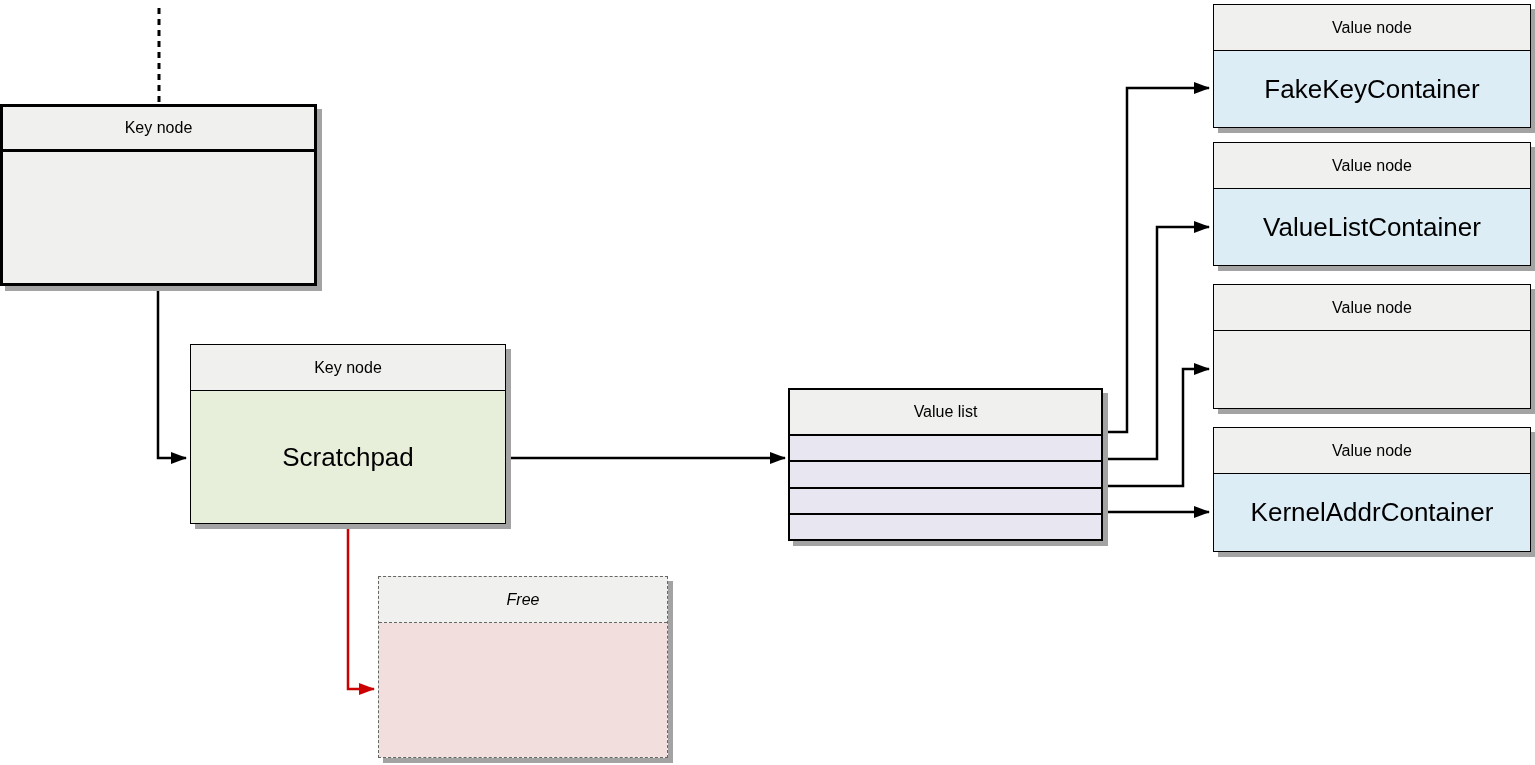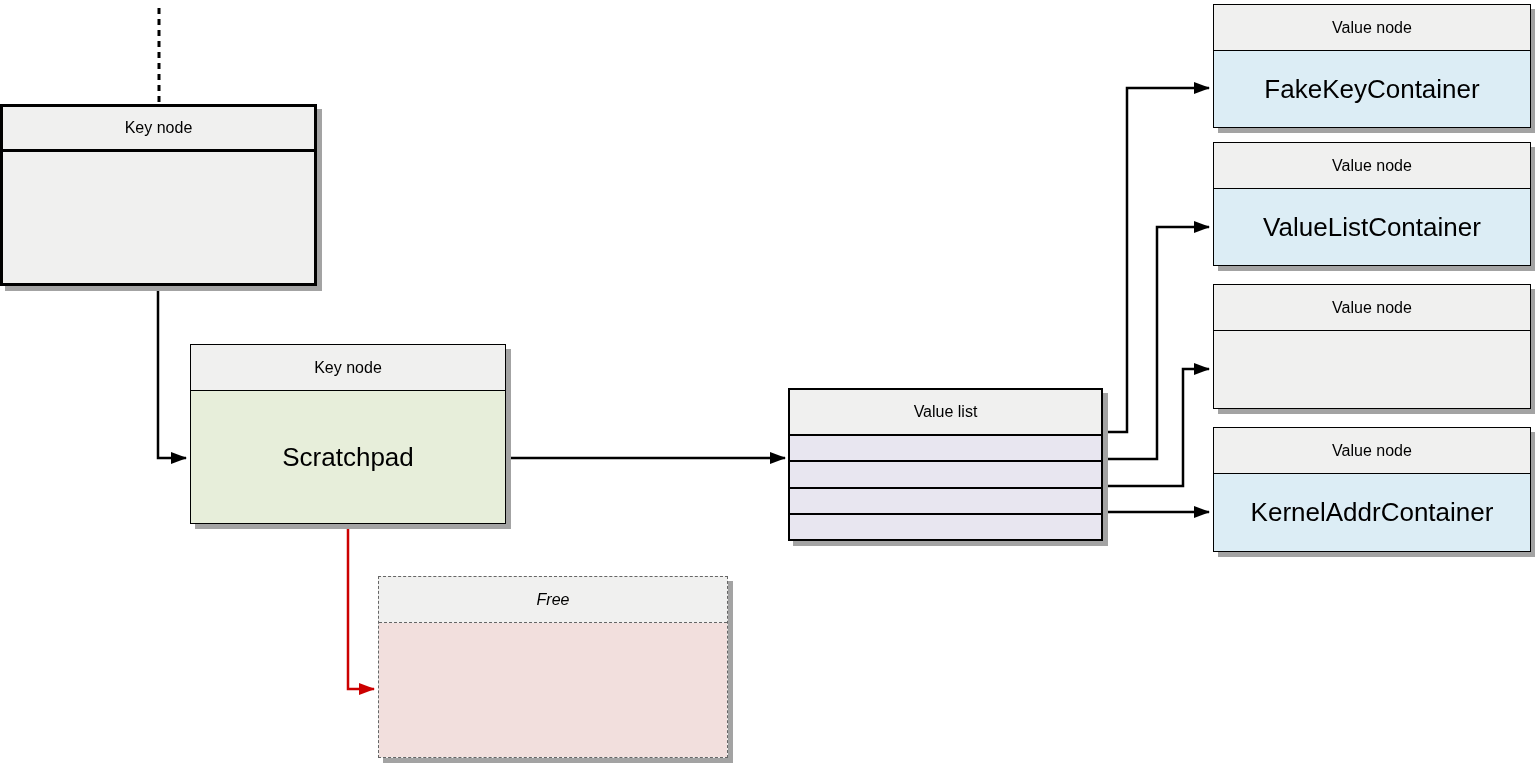--- a/index.html
+++ b/index.html
@@ -53,21 +53,21 @@
   
   .n-exploit { left:0px; top:104px; width:317px; height:182px; border:3px solid var(--border); }
   .n-exploit .hdr { border-bottom:3px solid var(--border); flex-basis:45px; }
   .n-exploit .body { background:var(--key-node-fill); }
 
   .n-scratchpad { left:190px; top:344px; width:316px; height:180px; border:1.5px solid var(--border); }
   .n-scratchpad .hdr { border-bottom:1.5px solid var(--border); }
   .n-scratchpad .body { background:var(--key-node-fill); }
 
   
-  .n-free { left:378px; top:576px; width:350px; height:182px; border:1.5px dashed var(--free-border); }
+  .n-free { left:378px; top:576px; width:290px; height:182px; border:1.5px dashed var(--free-border); }
   .n-free .hdr { border-bottom:1.5px dashed var(--free-border); font-style:italic; }
   .n-free .body { background:var(--free-fill); }
 
   
   .n-valuelist { left:788px; top:388px; width:315px; height:153px; border:2px solid var(--border); }
   .n-valuelist .hdr { flex-basis:44px; }
   .vl-row {
     flex:1 1 auto;
     border-top:2px solid var(--border);
     background:var(--value-list-row-fill);

